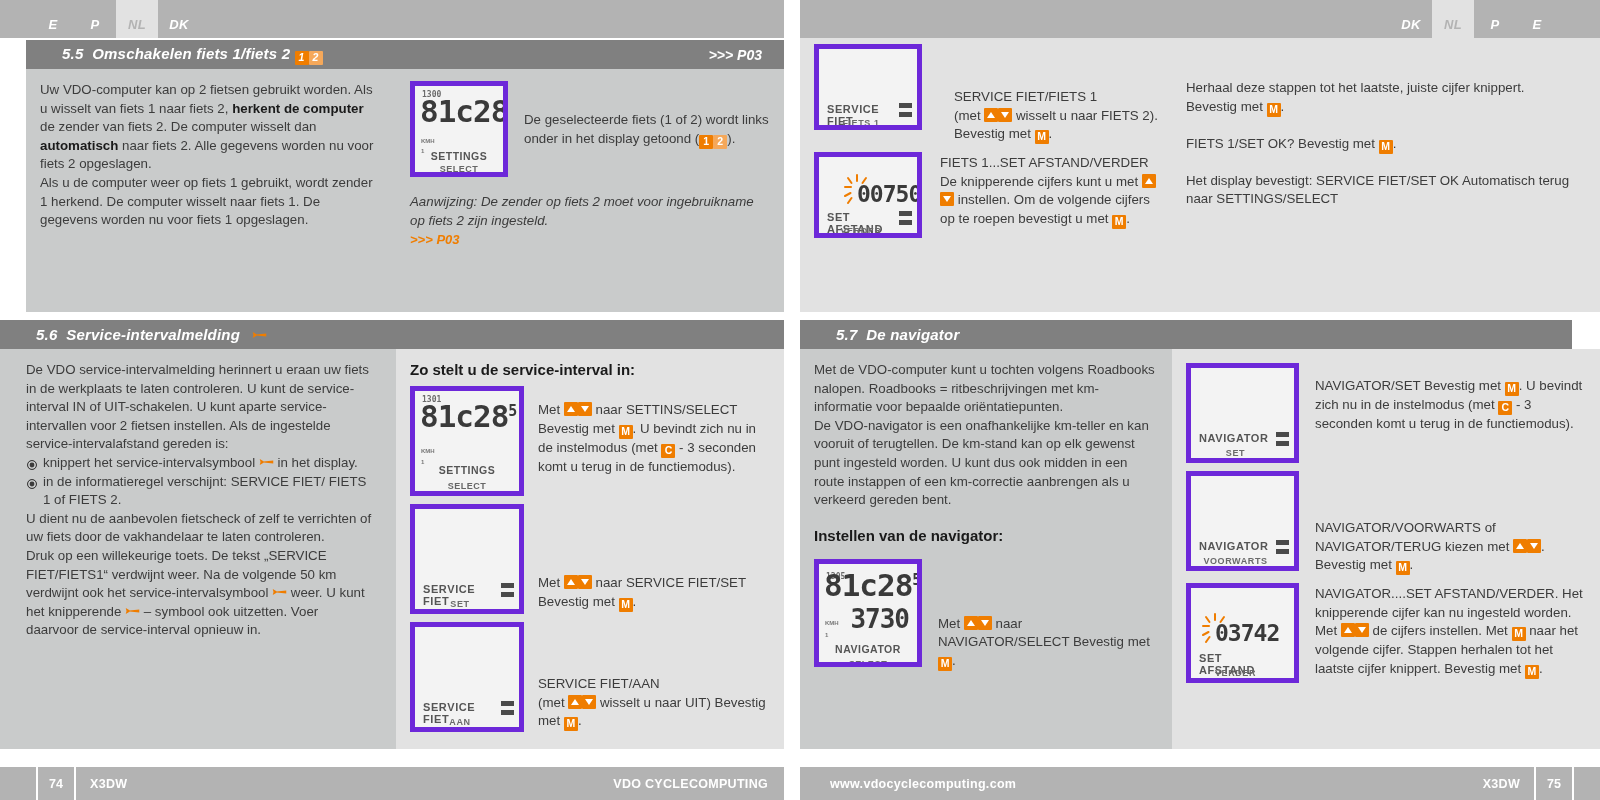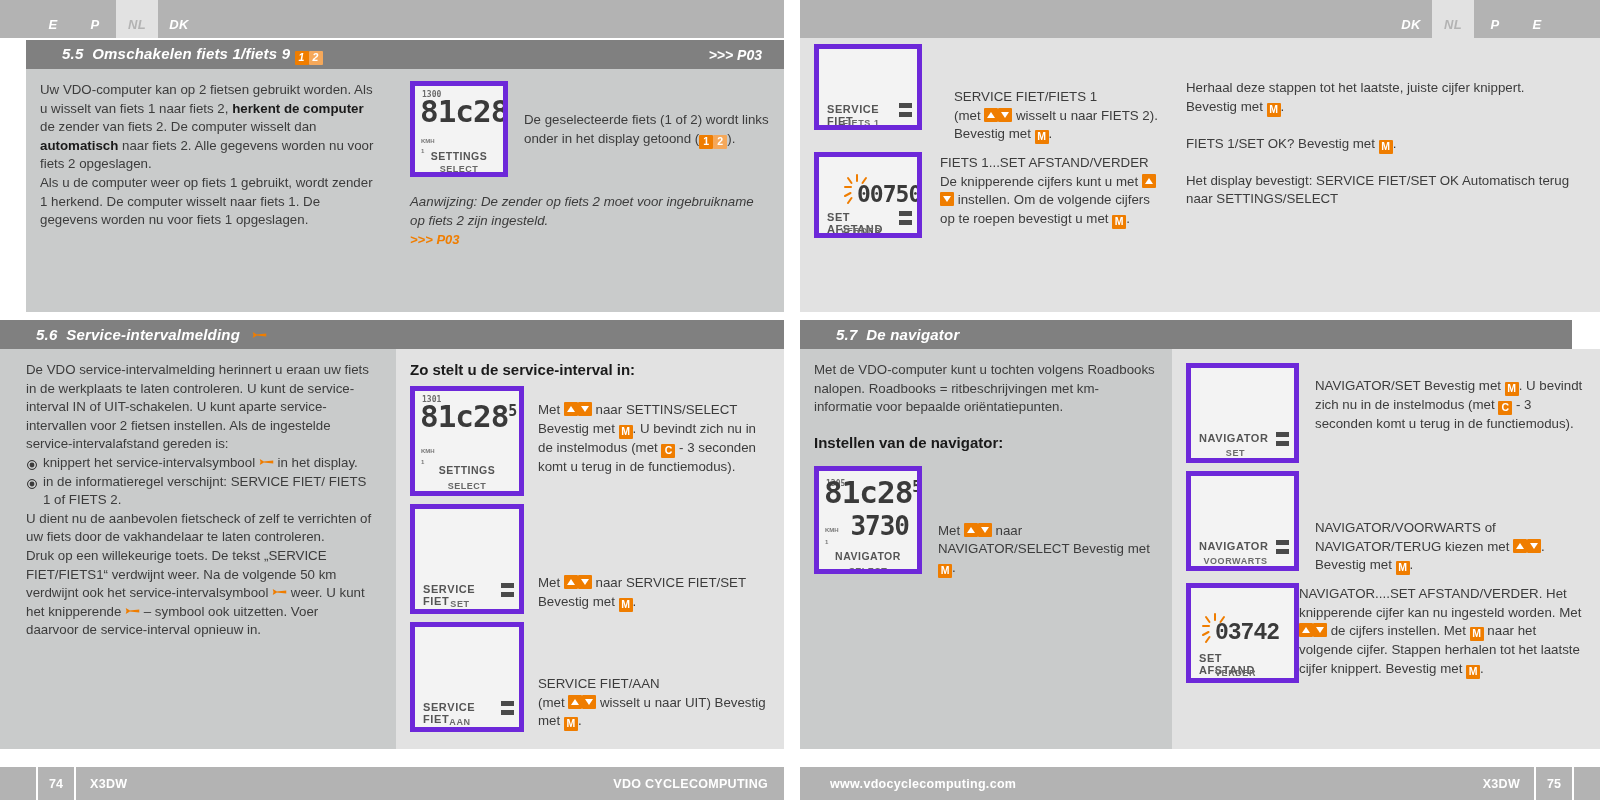--- a/index.html
+++ b/index.html
@@ -114,21 +114,21 @@
   <div class="langbar right">
     <div class="langtab">DK</div>
     <div class="langtab active">NL</div>
     <div class="langtab">P</div>
     <div class="langtab">E</div>
     <div class="spacer"></div>
   </div>
 
   <div class="secbar" id="secbar55">
     <span class="num">
-      <span>5.5</span>&nbsp;&nbsp;<span>Omschakelen fiets 1/fiets 9</span>
+      <span>5.5</span>&nbsp;&nbsp;<span>Omschakelen fiets 1/fiets 2</span>
       <span class="badge12"><span class="b1">1</span><span class="b2">2</span></span>
     </span>
     <span class="ref">&gt;&gt;&gt; P03</span>
   </div>
 
   <div class="panel grey" id="p55a">
     <div class="body" style="padding:12px 18px 0 14px;">
       <p><span>Uw VDO-computer kan op 2 fietsen gebruikt worden. Als u wisselt van fiets 1 naar fiets 2, </span><b>herkent de computer</b><span> de zender van fiets 2. De computer wisselt dan </span><b>automatisch</b><span> naar fiets 2. Alle gegevens worden nu voor fiets 2 opgeslagen.</span></p>
       <p>Als u de computer weer op fiets 1 gebruikt, wordt zender 1 herkend. De computer wisselt naar fiets 1. De gegevens worden nu voor fiets 1 opgeslagen.</p>
     </div>
@@ -282,20 +282,21 @@
 
   <div class="secbar" id="secbar57">
     <span class="num">
       <span>5.7</span>&nbsp;&nbsp;<span>De navigator</span>
     </span>
   </div>
 
   <div class="panel grey" id="p57a">
     <div class="body" style="padding:12px 16px 0 14px;">
       <p>Met de VDO-computer kunt u tochten volgens Roadbooks nalopen. Roadbooks = ritbeschrijvingen met km-informatie voor bepaalde oriëntatiepunten.</p>
+      <p>De VDO-navigator is een onafhankelijke km-teller en kan vooruit of terugtellen. De km-stand kan op elk gewenst punt ingesteld worden. U kunt dus ook midden in een route instappen of een km-correctie aanbrengen als u verkeerd gereden bent.</p>
       <div class="subhead" style="margin-top:17px;">Instellen van de navigator:</div>
       <div class="rowimg" style="margin-top:14px;">
         <div class="lcd" style="width:108px;height:108px;flex:0 0 108px;">
           <div class="top dig">1305</div>
           <div class="big dig"><span>81c28</span><span class="bigsmall">5</span></div>
           <div class="mid dig" style="top:46px;">3730</div>
           <div class="lft" style="top:50px;">KMH</div>
           <div class="lft" style="top:62px;">1</div>
           <div class="info" style="top:76px;">NAVIGATOR</div>
           <div class="info2" style="top:91px;">SELECT</div>
@@ -341,26 +342,26 @@
             <svg class="rays" viewBox="0 0 26 30">
               <g stroke="#ef7d00" stroke-width="2" stroke-linecap="round">
                 <line x1="13" y1="1" x2="13" y2="7"></line>
                   <line x1="4" y1="4" x2="7.5" y2="9"></line>
                 <line x1="22" y1="4" x2="18.5" y2="9"></line>
                   <line x1="1" y1="13" x2="7" y2="13"></line>
                 <line x1="1" y1="22" x2="6.5" y2="19"></line>
                   <line x1="4" y1="29" x2="7.5" y2="24"></line>
               </g>
             </svg>
-            <span class="dig" style="font-size:23px;font-weight:bold;color:#3a3a3a;letter-spacing:-1px;font-family:Liberation Mono, monospace;">03742</span>
+            <span class="dig" style="font-size:23px;font-weight:bold;color:#3a3a3a;letter-spacing:-1px;">03742</span>
           </div>
           <div class="lineinfo" style="top:64px;">SET AFSTAND</div>
           <div class="lineinfo2" style="top:80px;">VERDER</div>
         </div>
-        <div class="txt" style="padding-left:0;padding-top:2px;">
+        <div class="txt" style="padding-left:16px;padding-top:2px;">
           <span>NAVIGATOR....SET AFSTAND/VERDER. Het knipperende cijfer kan nu ingesteld worden. Met </span><span class="keybox up"><span class="ar"></span></span><span class="keybox down"><span class="ar"></span></span><span> de cijfers instellen. Met </span><span class="key">M</span><span> naar het volgende cijfer. Stappen herhalen tot het laatste cijfer knippert. Bevestig met </span><span class="key">M</span><span>.</span>
         </div>
       </div>
     </div>
   </div>
 
   <div class="footer left">
     <div style="width:36px;"></div>
     <div class="pg">74</div>
     <div class="ft" style="margin-left:14px;">X3DW</div>

